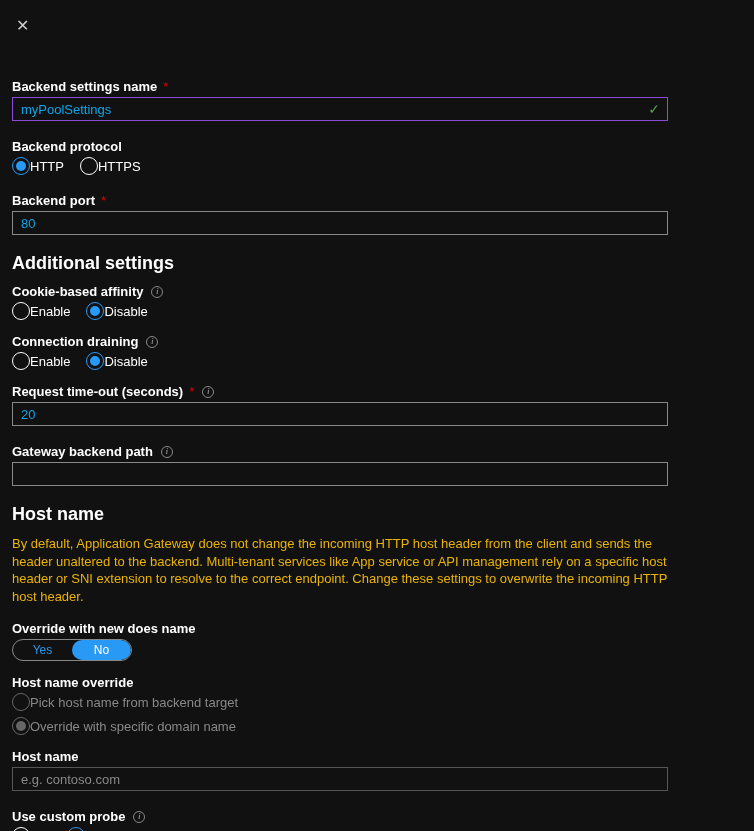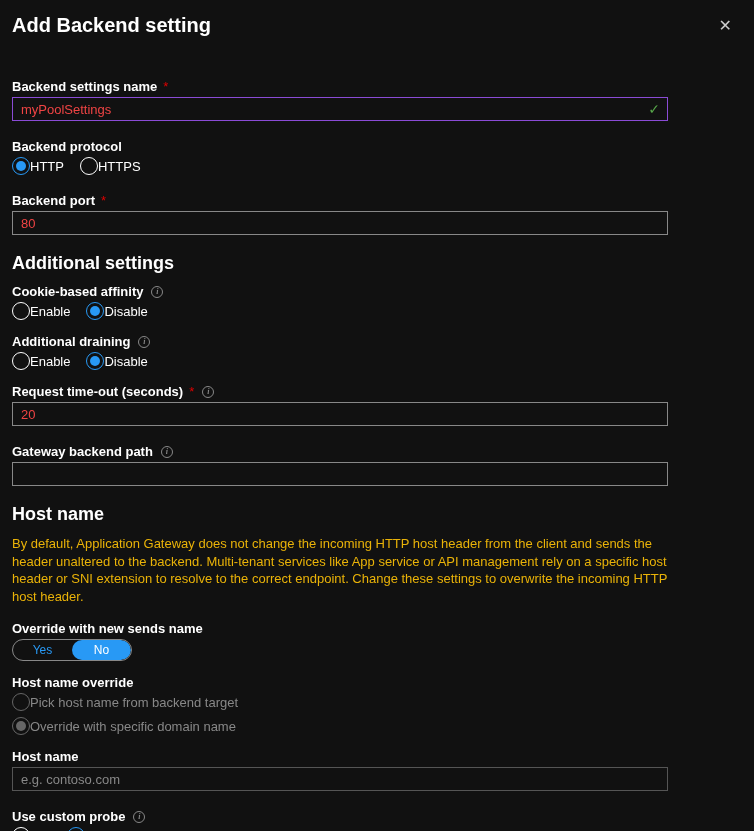--- a/index.html
+++ b/index.html
@@ -55,21 +55,21 @@
       font-size: 8px;
       font-style: italic;
       font-family: Georgia, serif;
       margin-left: 4px;
       line-height: 1;
     }
     .text-input {
       width: 656px;
       background: #111111;
       border: 1px solid #888888;
-      color: #ef4444;
+      color: #0ea5e9;
       padding: 4px 8px;
       font-size: 13px;
       height: 24px;
     }
     .text-input.validated {
       border: 1px solid #8a4bd6;
       padding-right: 28px;
     }
     .text-input.disabled {
       color: #888888;
@@ -149,21 +149,20 @@
       cursor: pointer;
     }
     .pill-half.inactive { color: #2899f5; background: transparent; }
     .pill-half.active { background: #2899f5; color: #ffffff; border-radius: 11px; }
     .smallgap { margin-bottom: 14px; }
   </style>
 </head>
 <body>
 
 <div class="header">
-  <h1>Add Backend setting</h1>
   <span class="close-btn">✕</span>
 </div>
 
 <div class="form">
 
   <div class="field-group" style="margin-top:28px;">
     <div class="label-row">
       <span>Backend settings name</span>
       <span class="req">*</span>
     </div>
@@ -215,21 +214,21 @@
         <span class="radio-outer selected">
             <span class="radio-inner"></span>
           </span>
         <span>Disable</span>
       </div>
     </div>
   </div>
 
   <div class="field-group smallgap">
     <div class="label-row">
-      <span>Additional draining</span>
+      <span>Connection draining</span>
       <span class="info-icon">i</span>
     </div>
     <div class="radio-row">
       <div class="radio-item">
         <span class="radio-outer"></span>
         <span>Enable</span>
       </div>
       <div class="radio-item">
         <span class="radio-outer selected">
             <span class="radio-inner"></span>
@@ -254,21 +253,21 @@
       <span class="info-icon">i</span>
     </div>
     <input class="text-input" type="text" value="" style="">
   </div>
 
   <div class="section-head" style="margin-top:18px;">Host name</div>
   <div class="desc">By default, Application Gateway does not change the incoming HTTP host header from the client and sends the header unaltered to the backend. Multi-tenant services like App service or API management rely on a specific host header or SNI extension to resolve to the correct endpoint. Change these settings to overwrite the incoming HTTP host header.</div>
 
   <div class="field-group smallgap">
     <div class="label-row">
-      <span>Override with new sends name</span>
+      <span>Override with new does name</span>
     </div>
     <div class="pill-toggle">
       <div class="pill-half inactive">Yes</div>
       <div class="pill-half active">No</div>
     </div>
   </div>
 
   <div class="field-group smallgap">
     <div class="label-row">
       <span>Host name override</span>

